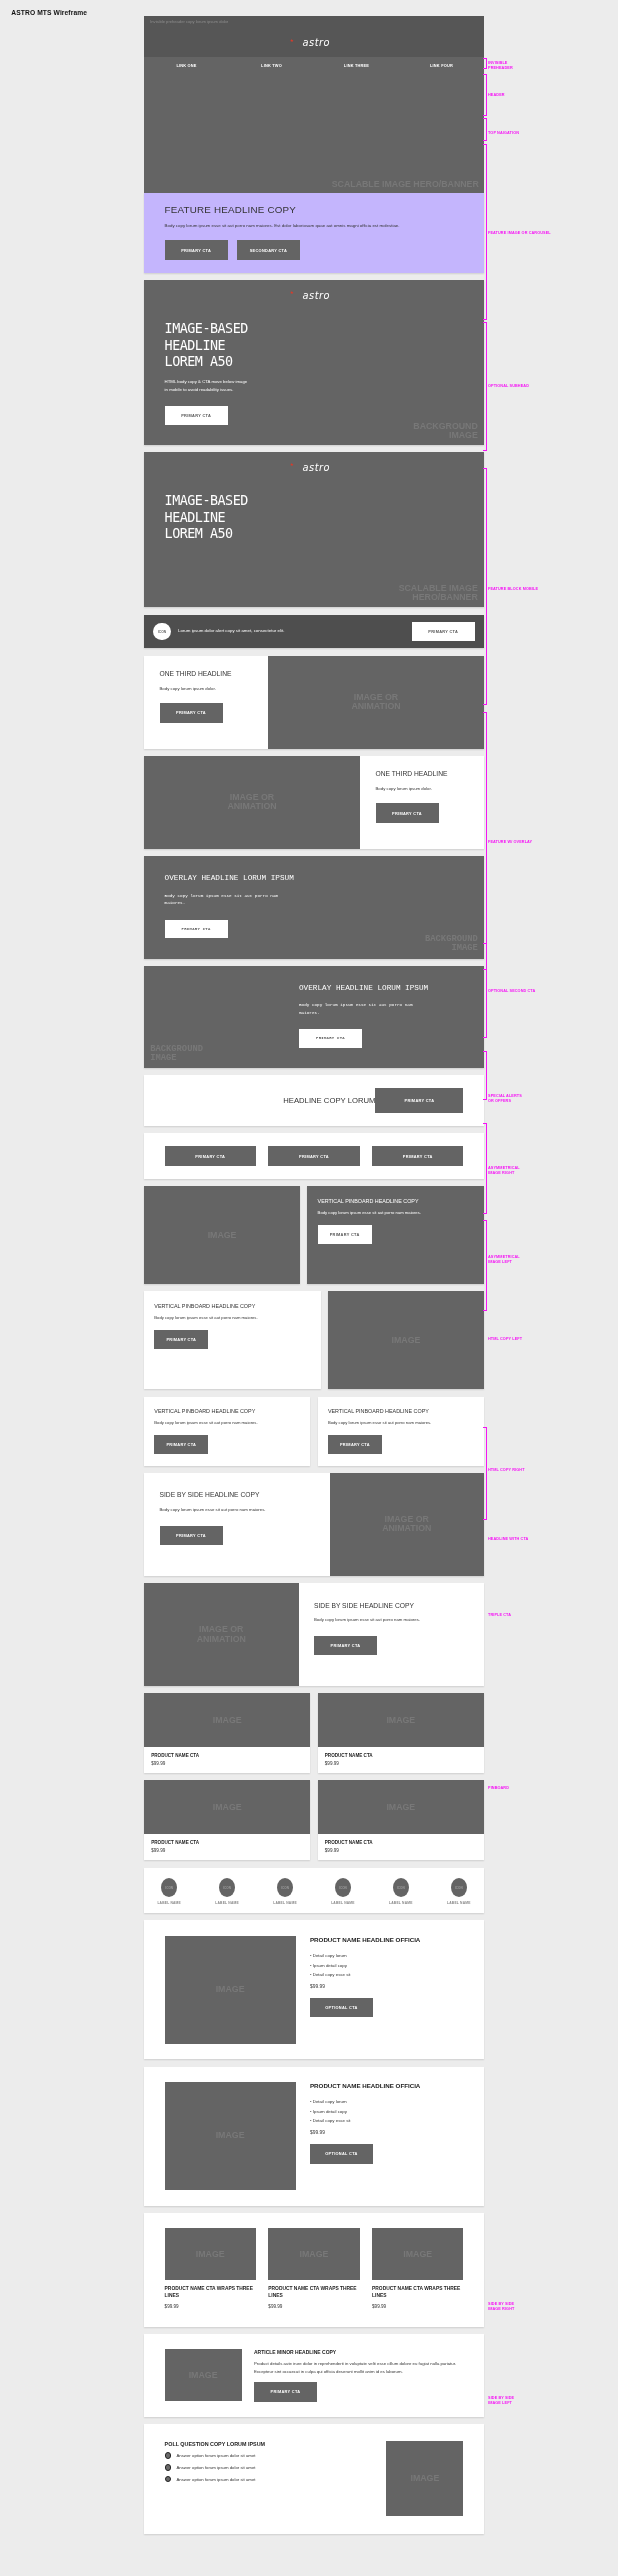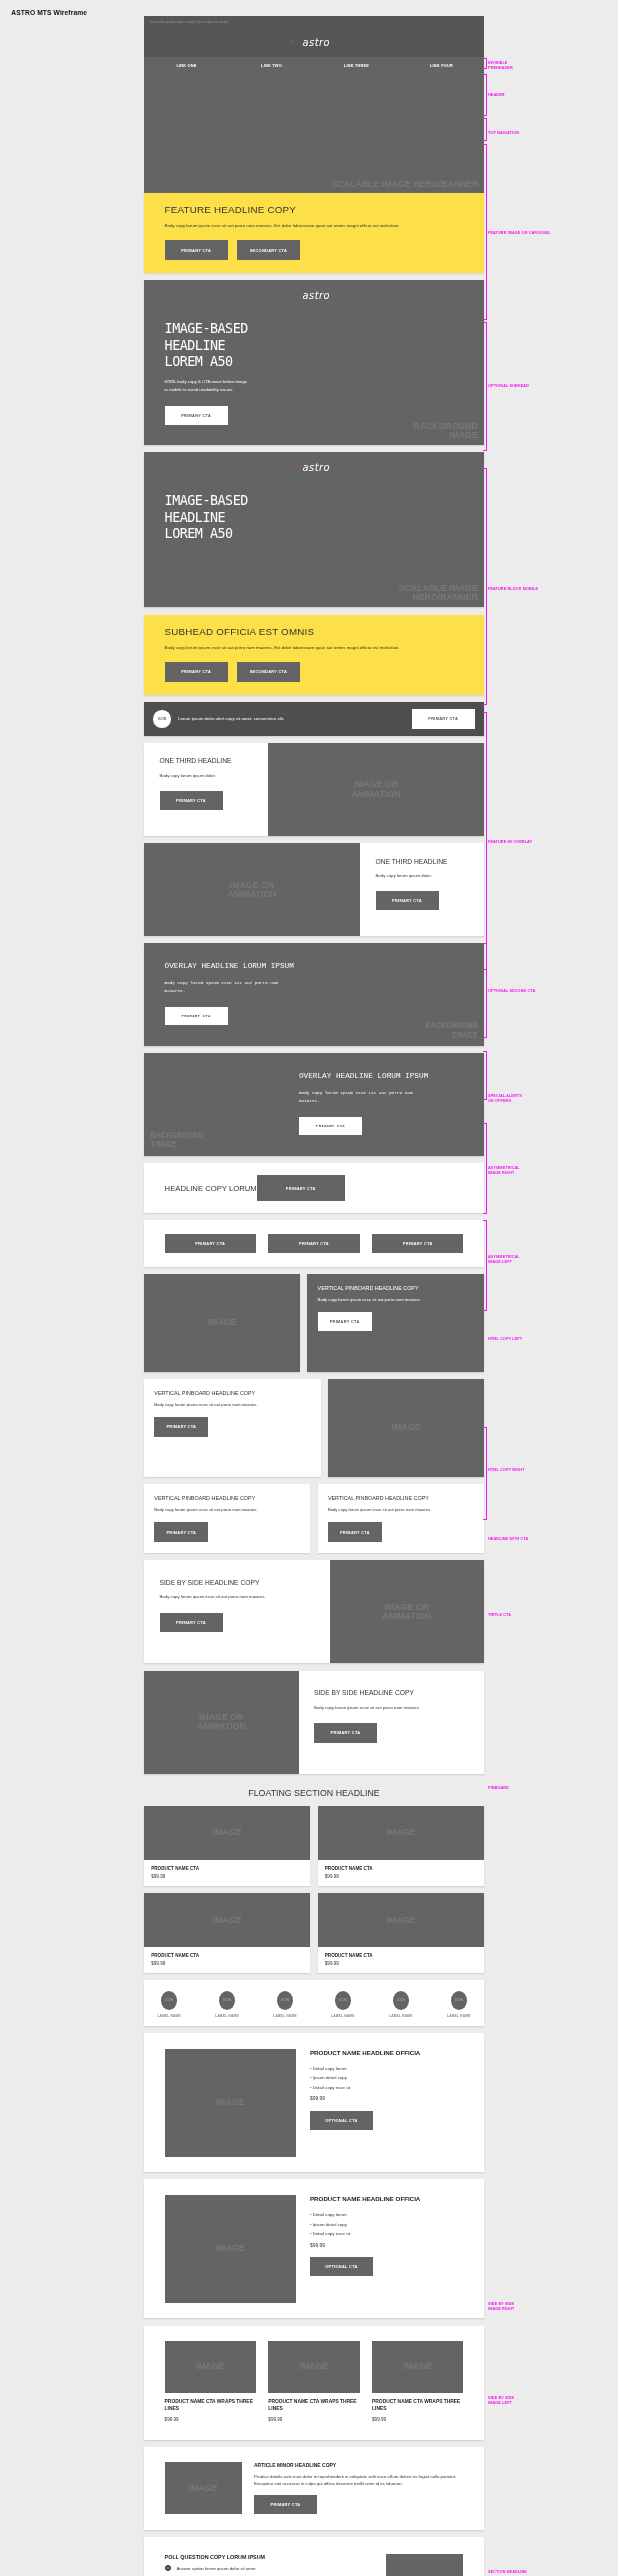--- a/index.html
+++ b/index.html
@@ -7,21 +7,21 @@
     width:618px; background:#ececec;
     font-family:"Liberation Sans", sans-serif;
     color:#333; position:relative;
   }
   .page-title { font-size:6.7px; font-weight:bold; color:#111; padding:9.3px 0 0 11.3px; letter-spacing:0.1px;}
   .canvas { position:relative; width:618px; }
   .col { width:340px; margin-left:144px; }
 
   
   .blk { position:relative; margin-bottom:7.2px; box-shadow:0 1px 1.5px rgba(0,0,0,.12); }
-  .white { background:#fde047; }
+  .white { background:#c4b5fd; }
   .imgph { background:#646464; color:#7d7d7d; display:flex; align-items:flex-end; justify-content:flex-end; font-weight:bold; }
   .imgph span{ padding:4.1px 5.2px; text-align:right; line-height:1.05; font-size:8.8px; color:#787878;}
   .imgph.c { align-items:center; justify-content:center; }
   .imgph.c span{ text-align:center; }
 
   
   .preheader { background:#565656; color:#8d8d8d; font-size:4.1px; padding:3.1px 5.2px 3.1px 6.2px; }
   .headerbar { background:#565656; height:30px; position:relative; }
   .logo-astro { position:absolute; left:50%; top:50%; transform:translate(-50%,-50%);
                 font-family:"DejaVu Sans", sans-serif; font-size:9.8px; letter-spacing:0.5px;
@@ -61,21 +61,21 @@
   .third-txt h2 { font-size:6.7px; font-weight:normal; line-height:1.25; color:#333; }
   .third-txt p { font-size:4.3px; line-height:1.7; margin-top:6.2px; color:#333;}
 
   
   .overlay { background:#646464; padding:17.5px 20.6px 20.6px 20.6px; position:relative; min-height:88px;font-family:Liberation Mono, monospace;}
   .overlay h2 { font-size:7.7px; font-weight:normal; color:#fff; line-height:1.3;}
   .overlay p { font-size:4.3px; color:#fff; line-height:1.8; margin-top:8.2px; max-width:129px;}
   .overlay.right { text-align:left; padding-left:155px;}
 
   
-  .hcta { background:#fff; display:flex; align-items:center; justify-content:flex-start; padding:12.4px 20.6px;}
+  .hcta { background:#fff; display:flex; align-items:center; justify-content:flex-end; padding:12.4px 20.6px;}
   .hcta h2 { font-size:7.7px; font-weight:normal; color:#333;}
   .tricta { background:#fff; display:flex; gap:12.4px; padding:13.4px 20.6px;}
   .tricta .btn { flex:1; width:auto; }
 
   
   .pin { display:flex; gap:7.2px; margin-bottom:7.2px;}
   .pin > * { flex:1; }
   .pincell { background:#fff; padding:11.3px 10.3px; box-shadow:0 1px 1.5px rgba(0,0,0,.12);}
   .pincell h3 { font-size:5.4px; font-weight:normal; line-height:1.25; color:#333;}
   .pincell p { font-size:4.2px; line-height:1.65; margin-top:5.2px; }
@@ -189,28 +189,20 @@
     <div class="logo-astro"><i>★</i><span>astro</span></div>
     <div class="inner">
       <div class="bighead" style="white-space:pre-line">IMAGE-BASED
 HEADLINE
 LOREM A50</div>
     </div>
     <div class="bgnote" style="white-space:pre-line">SCALABLE IMAGE
 HERO/BANNER</div>
   </div>
 
-  <div class="blk white pad">
-    <h1 class="fh">SUBHEAD OFFICIA EST OMNIS</h1>
-    <p class="body-copy" style="margin-top:7.2px">Body copy lorum ipsum esse sit aut porro nam maiores. Est dolor laboriosam quae aut omnis magni officia est molestiae.</p>
-    <div class="btnrow">
-      <a class="btn">PRIMARY CTA</a>
-      <a class="btn">SECONDARY CTA</a>
-    </div>
-  </div>
 
   <div class="blk alert">
     <div class="icon-circle">ICON</div>
     <p>Lorum ipsum dolor alert copy sit amet, consectetur elit.</p>
     <a class="btn light">PRIMARY CTA</a>
   </div>
 
   <div class="blk split">
     <div class="third-txt" style="flex:0 0 124px">
       <h2>ONE THIRD HEADLINE</h2>
@@ -312,21 +304,20 @@
           <span style="white-space:pre-line">IMAGE OR
 ANIMATION</span>
         </div>
     <div class="third-txt" style="padding:18.5px 15.5px">
       <h2>SIDE BY SIDE HEADLINE COPY</h2>
       <p>Body copy lorum ipsum esse sit aut porro nam maiores.</p>
       <a class="btn" style="margin-top:12.4px">PRIMARY CTA</a>
     </div>
   </div>
 
-  <div class="sectionhead">FLOATING SECTION HEADLINE</div>
 
   <div class="pgrid">
     <div class="pcard">
       <div class="imgph c ph">
             <span>IMAGE</span>
           </div>
       <div class="meta">
             <div class="nm">PRODUCT NAME CTA</div>
       <div class="pr">$99.99</div>
           </div>

